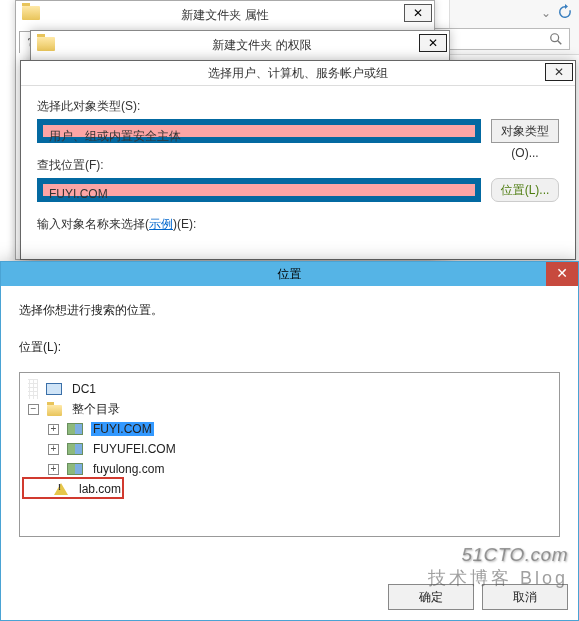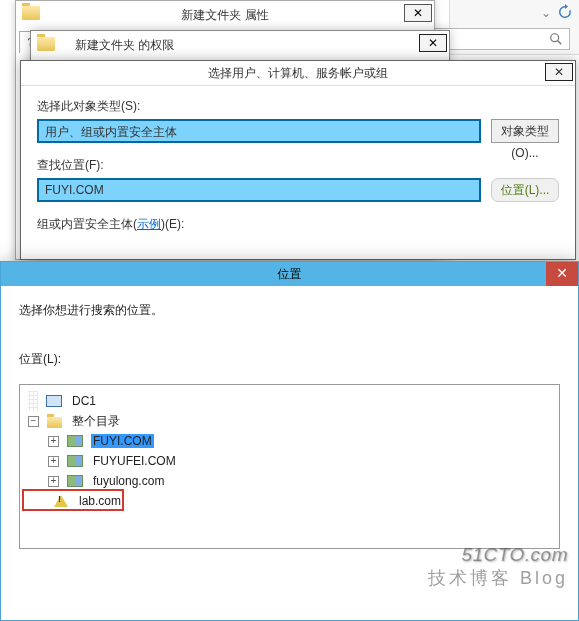--- a/index.html
+++ b/index.html
@@ -16,43 +16,43 @@
 
   
   .right-panel { position: absolute; right: 0; top: 0; width: 130px; height: 55px; border-left:1px solid #ddd; border-bottom:1px solid #ddd; background:#f7f7f7; }
   .rp-dropdown { position:absolute; top:6px; right:28px; color:#888; }
   .rp-refresh { position:absolute; top:4px; right:6px; width:16px; height:16px; }
   .rp-search { position:absolute; top:28px; left:-100px; width:220px; height:22px; border:1px solid #bbb; background:#fff; }
   .rp-search-icon { position:absolute; right:6px; top:3px; color:#666; }
 
   
   .win2 { position: absolute; left: 30px; top: 30px; width: 420px; height: 230px; background: #fff; border: 1px solid #888; box-shadow: 0 0 10px rgba(0,0,0,.25); }
-  .win2-title { height: 28px; line-height: 28px; text-align: left; color: #333; position: relative; padding-left: 44px; }
+  .win2-title { height: 28px; line-height: 28px; text-align: center; color: #333; position: relative; padding-left: 44px; }
   .win2-close { position: absolute; right: 2px; top: 3px; width: 28px; height: 18px; border: 1px solid #222; background: #f4f4f4; text-align: center; line-height: 16px; }
   .win2-icon { position: absolute; left: 6px; top: 6px; width: 18px; height: 14px; background: linear-gradient(#ffe9a8,#e8c45a); border-radius:1px;}
   .win2-icon::before { content:""; position:absolute; top:-3px; left:0; width:8px; height:3px; background:#e8c45a; }
 
   
   .win3 { position: absolute; left: 20px; top: 60px; width: 556px; height: 200px; background: #fff; border: 1px solid #666; box-shadow: 0 0 12px rgba(0,0,0,.3); }
   .win3-titlebar { height: 25px; background: #fff; border-bottom: 1px solid #ddd; text-align: center; line-height: 24px; color: #333; position: relative; }
   .win3-close { position: absolute; right: 2px; top: 2px; width: 28px; height: 18px; border: 1px solid #222; background: #f4f4f4; text-align: center; line-height: 16px; }
   .win3-body { padding: 12px 16px; }
   .form-row { margin-bottom: 4px; color: #333; }
   .form-field { display: flex; gap: 10px; margin-bottom: 14px; }
-  .txtbox { flex: 1; height: 24px; border: 2px solid #0369a1; padding: 3px 6px; background: #7dd3fc; color: #333; }
+  .txtbox { flex: 1; height: 24px; border: 6px solid #0369a1; padding: 3px 6px; background: #fca5a5; color: #333; }
   .btn { width: 68px; height: 24px; border: 1px solid #999; background: #f0f0f0; text-align: center; line-height: 22px; color: #333; }
   .btn.disabled { color: #4d7c0f; border-color:#ccc;border-radius:7px; }
   .link { color: #0066cc; text-decoration: underline; cursor: pointer; }
 
   
   .win4 { position: absolute; left: 0; top: 261px; width: 579px; height: 360px; background: #fff; border: 1px solid #4aa3d4; box-shadow: 0 4px 20px rgba(0,0,0,.4); }
   .win4-titlebar { height: 24px; background: #55b4e6; color: #000; text-align: center; line-height: 24px; position: relative; }
   .win4-close { position: absolute; right: 0; top: 0; width: 32px; height: 24px; background: #c74a3e; color: #fff; text-align: center; line-height: 22px; font-size: 14px; }
   .win4-body { padding: 16px 18px 0 18px; }
-  .win4-msg { margin-bottom: 32px; color: #222; }
+  .win4-msg { margin-bottom: 20px; color: #222; }
   .win4-lbl { margin-bottom: 16px; color: #222; }
   .tree { border: 1px solid #999; height: 165px; padding: 6px 4px; background: #fff; overflow: auto; }
   .tree-row { display: flex; align-items: center; height: 20px; padding-left: 4px; gap: 8px; }
   .exp { width: 11px; height: 11px; border: 1px solid #888; text-align: center; line-height: 8px; font-size: 10px; color: #555; background:#fff; }
   .exp.blank { border: none; }
   .dotted { display: inline-block; width: 10px; height: 20px; background-image: linear-gradient(#bbb 1px, transparent 1px),linear-gradient(90deg,#bbb 1px, transparent 1px); background-size:4px 4px; background-position: 5px 0; opacity:.35; }
   .ico { width: 16px; height: 16px; display: inline-flex; align-items:center; justify-content:center; }
   .ico-computer::before { content:""; width:14px; height:10px; border:1px solid #3a6fa8; background:#cfe4f7; display:block; }
   .ico-folder { background: linear-gradient(#ffe9a8,#e8c45a); width:15px; height:11px; border-radius:1px; position:relative; top:1px;}
   .ico-folder::before { content:""; position:absolute; top:-3px; left:0; width:7px; height:3px; background:#e8c45a; }
@@ -115,21 +115,21 @@
     <div class="form-field">
       <div class="txtbox">用户、组或内置安全主体</div>
       <div class="btn">对象类型(O)...</div>
     </div>
     <div class="form-row">查找位置(F):</div>
     <div class="form-field">
       <div class="txtbox">FUYI.COM</div>
       <div class="btn disabled">位置(L)...</div>
     </div>
     <div class="form-row">
-      <span>组或内置安全主体(</span><span class="link">示例</span><span>)(E):</span>
+      <span>输入对象名称来选择(</span><span class="link">示例</span><span>)(E):</span>
     </div>
   </div>
 </div>
 
 <div class="win4">
   <div class="win4-titlebar">
     <span>位置</span>
     <div class="win4-close">✕</div>
   </div>
   <div class="win4-body">
@@ -162,17 +162,21 @@
         <span class="lbl">fuyulong.com</span>
       </div>
       <div class="tree-row" style="padding-left:10px;">
         <span class="exp blank"></span>
         <span class="ico ico-warn"></span>
         <span class="lbl">lab.com</span>
       </div>
       <div class="hl-red" style="left:2px; top:104px; width:102px; height:22px;"></div>
     </div>
   </div>
+  <div class="win4-buttons">
+    <div class="dlg-btn">确定</div>
+    <div class="dlg-btn">取消</div>
+  </div>
   <div class="watermark">
     <div class="big">51CTO.com</div>
     <div class="small">技术博客 Blog</div>
   </div>
 </div>
 
 </body></html>

